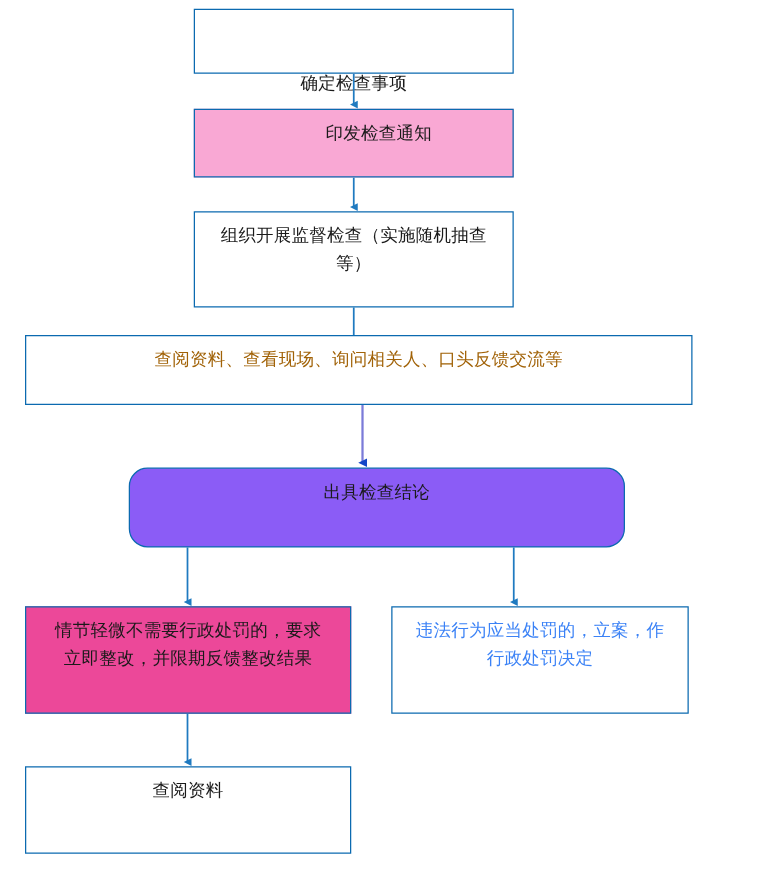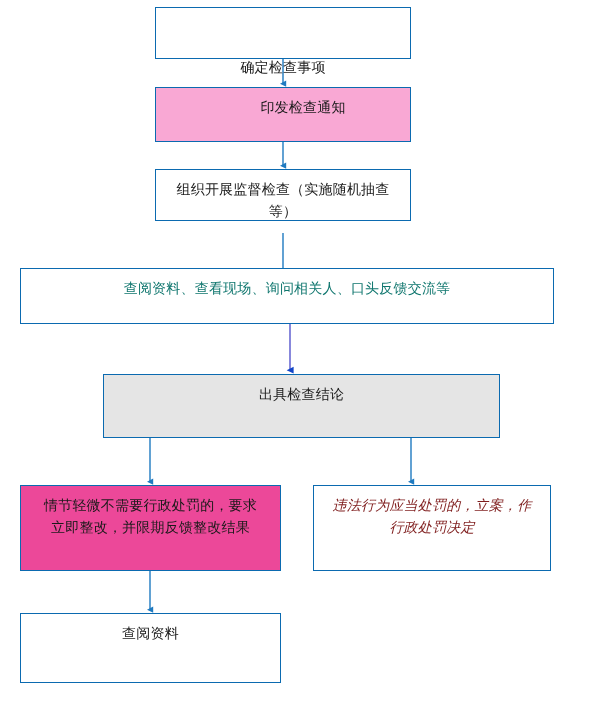--- a/index.html
+++ b/index.html
@@ -78,37 +78,37 @@
   </svg>
 
   <div class="node" style="left: 155px; top: 7px; width: 256px; height: 52px; border-color: rgb(11, 106, 176); background: rgb(255, 255, 255);">
     <span class="node-label" style="color: rgb(26, 26, 26); margin-top: 40px;">确定检查事项</span>
   </div>
 
   <div class="node" style="left: 155px; top: 87px; width: 256px; height: 55px; border-color: rgb(11, 106, 176); background: #f9a8d4; padding-left: 40px;">
     <span class="node-label" style="color: rgb(26, 26, 26);">印发检查通知</span>
   </div>
 
-  <div class="node" style="left: 155px; top: 169px; width: 256px; height: 52px; border-color: rgb(11, 106, 176); background: rgb(255, 255, 255);">
+  <div class="node" style="left: 155px; top: 169px; width: 256px; height: 77px; border-color: rgb(11, 106, 176); background: rgb(255, 255, 255);">
     <span class="node-label" style="color: rgb(26, 26, 26);">组织开展监督检查（实施随机抽查等）</span>
   </div>
 
   <div class="node" style="left: 20px; top: 268px; width: 534px; height: 56px; border-color: rgb(11, 106, 176); background: rgb(255, 255, 255);">
-    <span class="node-label" style="color: #0f766e;">查阅资料、查看现场、询问相关人、口头反馈交流等</span>
+    <span class="node-label" style="color: #a16207;">查阅资料、查看现场、询问相关人、口头反馈交流等</span>
   </div>
 
-  <div class="node" style="left: 103px; top: 374px; width: 397px; height: 64px; border-color: rgb(11, 106, 176); background: #e5e5e5;">
+  <div class="node" style="left: 103px; top: 374px; width: 397px; height: 64px; border-color: rgb(11, 106, 176); background: #8b5cf6; border-radius: 15px;">
     <span class="node-label" style="color: rgb(26, 26, 26);">出具检查结论</span>
   </div>
 
   <div class="node" style="left: 20px; top: 485px; width: 261px; height: 86px; border-color: rgb(11, 106, 176); background: #ec4899;">
     <span class="node-label two-line" style="color: rgb(26, 26, 26);">情节轻微不需要行政处罚的，要求立即整改，并限期反馈整改结果</span>
   </div>
 
   <div class="node" style="left: 313px; top: 485px; width: 238px; height: 86px; border-color: rgb(11, 106, 176); background: rgb(255, 255, 255);">
-    <span class="node-label two-line" style="color: #7f1d1d; font-style: italic;">违法行为应当处罚的，立案，作行政处罚决定</span>
+    <span class="node-label two-line" style="color: #3b82f6;">违法行为应当处罚的，立案，作行政处罚决定</span>
   </div>
 
   <div class="node" style="left: 20px; top: 613px; width: 261px; height: 70px; border-color: rgb(11, 106, 176); background: rgb(255, 255, 255);">
     <span class="node-label" style="color: rgb(26, 26, 26);">查阅资料</span>
   </div>
 
 </div>
 
 </body></html>

